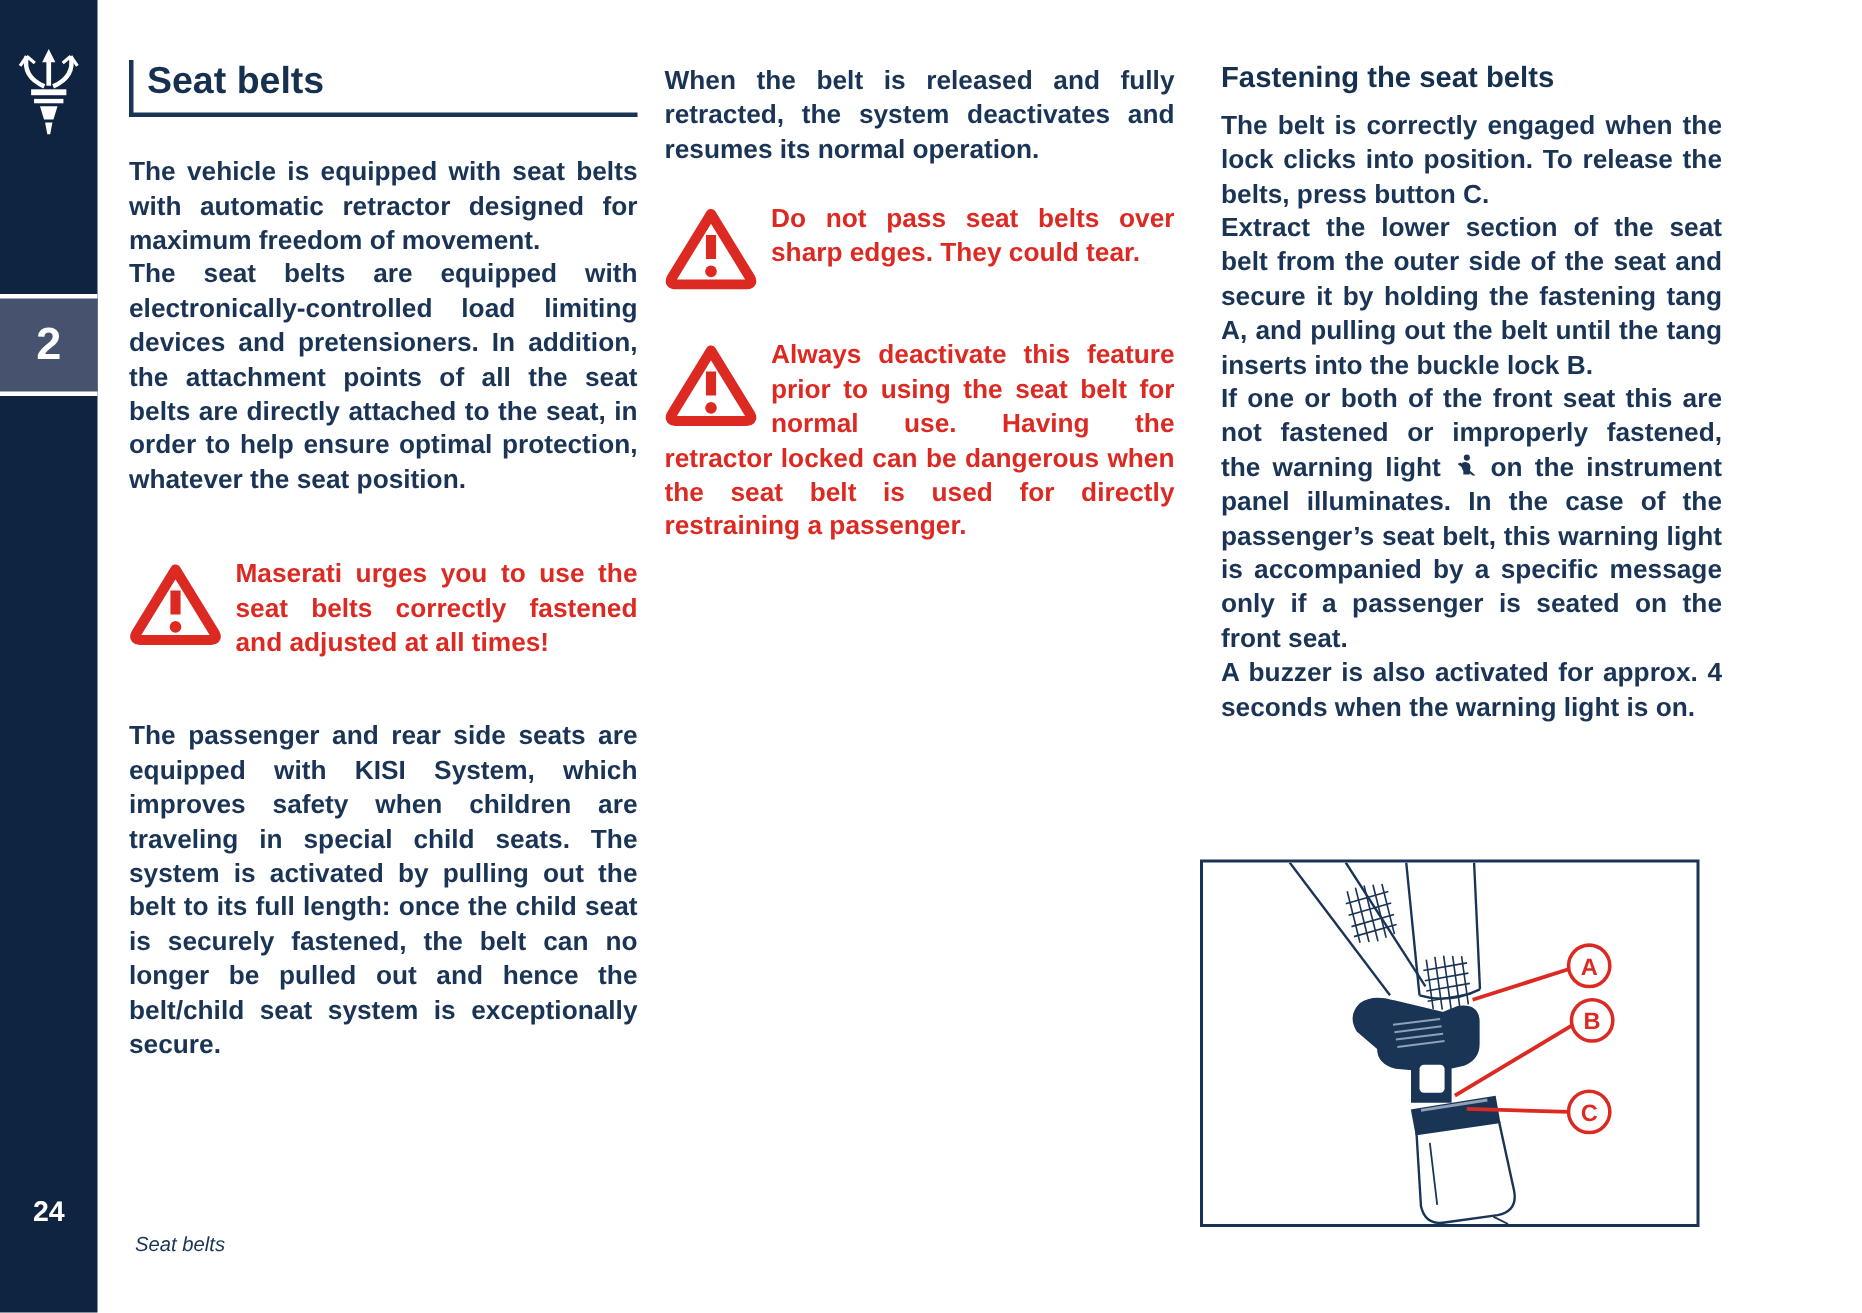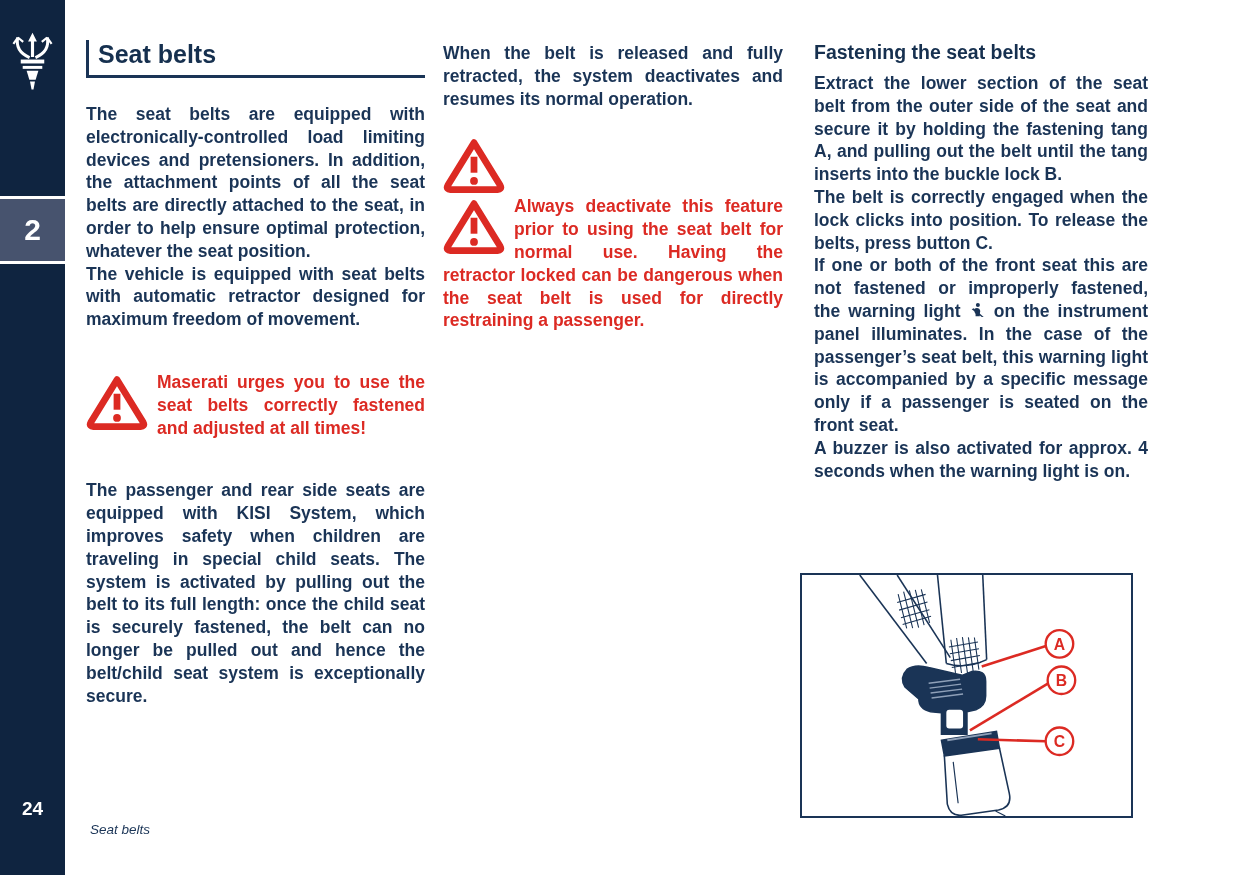--- a/index.html
+++ b/index.html
@@ -30,21 +30,21 @@
     border-left:3px solid #1a3456;border-bottom:3px solid #1a3456;
     padding:0 0 7px 9px;margin-bottom:25px;
   }
   .page-title{font-size:25px;font-weight:bold;color:#16304f;line-height:28px;text-align:left;}
   .section-heading{
     font-size:19.5px;font-weight:bold;color:#16304f;margin:0 0 8px 0;text-align:left;line-height:24px;
   }
   
   .warning{color:#dc2a23;font-weight:bold;overflow:hidden;text-align:justify;}
   .warning .tri{float:left;width:62px;height:58px;margin:1px 9px 2px 0;}
-  .mt22{margin-top:40px;} .mt24{margin-top:24px;} .mt18{margin-top:18px;} .mt30{}
+  .mt22{margin-top:40px;} .mt24{margin-top:24px;} .mt18{margin-top:18px;} .mt30{margin-top:30px;}
   
   .illustration{
     position:absolute;left:800px;top:573px;width:333px;height:245px;
     border:2px solid #1a3456;margin:0;box-sizing:border-box;background:#ffffff;
   }
   .illustration svg{display:block;width:100%;height:100%;}
   
   .footer-label{
     position:absolute;left:90px;top:822px;font-size:13.5px;font-style:italic;color:#1a3456;
   }
@@ -69,22 +69,22 @@
   <div class="chapter-tab">
     <span>2</span>
   </div>
   <div class="page-number">24</div>
 </div>
 
 <div class="col col1">
   <div class="title-block">
     <div class="page-title">Seat belts</div>
   </div>
+  <p>The vehicle is equipped with seat belts with automatic retractor designed for maximum freedom of movement.</p>
   <p>The seat belts are equipped with electronically-controlled load limiting devices and pretensioners. In addition, the attachment points of all the seat belts are directly attached to the seat, in order to help ensure optimal protection, whatever the seat position.</p>
-  <p>The vehicle is equipped with seat belts with automatic retractor designed for maximum freedom of movement.</p>
 
   <div class="warning mt22">
     <span class="tri">
       <svg viewBox="0 0 64 58" width="62" height="58">
         <path d="M32 7 L59 51 Q61.5 55.5 55 55.5 L9 55.5 Q2.5 55.5 5 51 Z" fill="none" stroke="#dc2a23" stroke-width="7" stroke-linejoin="round"></path>
         <path d="M32 21.5 L32 38" stroke="#dc2a23" stroke-width="7"></path>
         <circle cx="32" cy="46.5" r="4" fill="#dc2a23"></circle>
       </svg>
     </span>
     <span>Maserati urges you to use the seat belts correctly fastened and adjusted at all times!</span>
@@ -98,39 +98,40 @@
   <p>When the belt is released and fully retracted, the system deactivates and resumes its normal operation.</p>
 
   <div class="warning mt24">
     <span class="tri">
       <svg viewBox="0 0 64 58" width="62" height="58">
         <path d="M32 7 L59 51 Q61.5 55.5 55 55.5 L9 55.5 Q2.5 55.5 5 51 Z" fill="none" stroke="#dc2a23" stroke-width="7" stroke-linejoin="round"></path>
         <path d="M32 21.5 L32 38" stroke="#dc2a23" stroke-width="7"></path>
         <circle cx="32" cy="46.5" r="4" fill="#dc2a23"></circle>
       </svg>
     </span>
+    <span>Do not pass seat belts over sharp edges. They could tear.</span>
   </div>
 
 
   <div class="warning mt30">
     <span class="tri">
       <svg viewBox="0 0 64 58" width="62" height="58">
         <path d="M32 7 L59 51 Q61.5 55.5 55 55.5 L9 55.5 Q2.5 55.5 5 51 Z" fill="none" stroke="#dc2a23" stroke-width="7" stroke-linejoin="round"></path>
         <path d="M32 21.5 L32 38" stroke="#dc2a23" stroke-width="7"></path>
         <circle cx="32" cy="46.5" r="4" fill="#dc2a23"></circle>
       </svg>
     </span>
     <span>Always deactivate this feature prior to using the seat belt for normal use. Having the retractor locked can be dangerous when the seat belt is used for directly restraining a passenger.</span>
   </div>
 </div>
 
 <div class="col col3">
   <h3 class="section-heading">Fastening the seat belts</h3>
+  <p><span>The belt is correctly engaged when the lock clicks into position. To release the belts, press button </span><b>C</b><span>.</span></p>
   <p><span>Extract the lower section of the seat belt from the outer side of the seat and secure it by holding the fastening tang </span><b>A,</b><span> and pulling out the belt until the tang inserts into the buckle lock </span><b>B</b><span>.</span></p>
-  <p><span>The belt is correctly engaged when the lock clicks into position. To release the belts, press button </span><b>C</b><span>.</span></p>
   <p><span>If one or both of the front seat this are not fastened or improperly fastened, the warning light </span><svg class="belt-glyph" viewBox="0 0 22 22">
         <g fill="#1a3456">
           <circle cx="11.5" cy="4" r="2.6"></circle>
           <path d="M7.5 8.5 Q6.3 13 8.5 15.5 L8.5 18.5 L14 18.5 L14 15 Q15.6 11.5 13.5 9 Q10.5 6.6 7.5 8.5 Z"></path>
           <path d="M3.5 9.5 L16.5 19.5 L19 19.5 L6 8.2 Z"></path>
         </g>
       </svg><span> on the instrument panel illuminates. In the case of the passenger’s seat belt, this warning light is accompanied by a specific message only if a passenger is seated on the front seat.</span></p>
   <p><span>A buzzer is also activated for approx. 4 seconds when the warning light is on.</span></p>
 </div>
 

